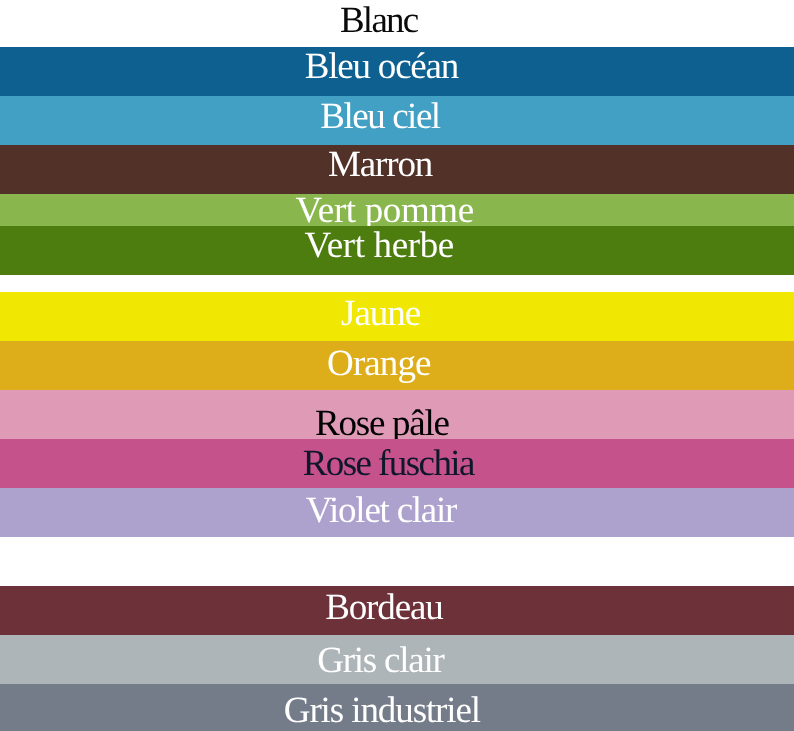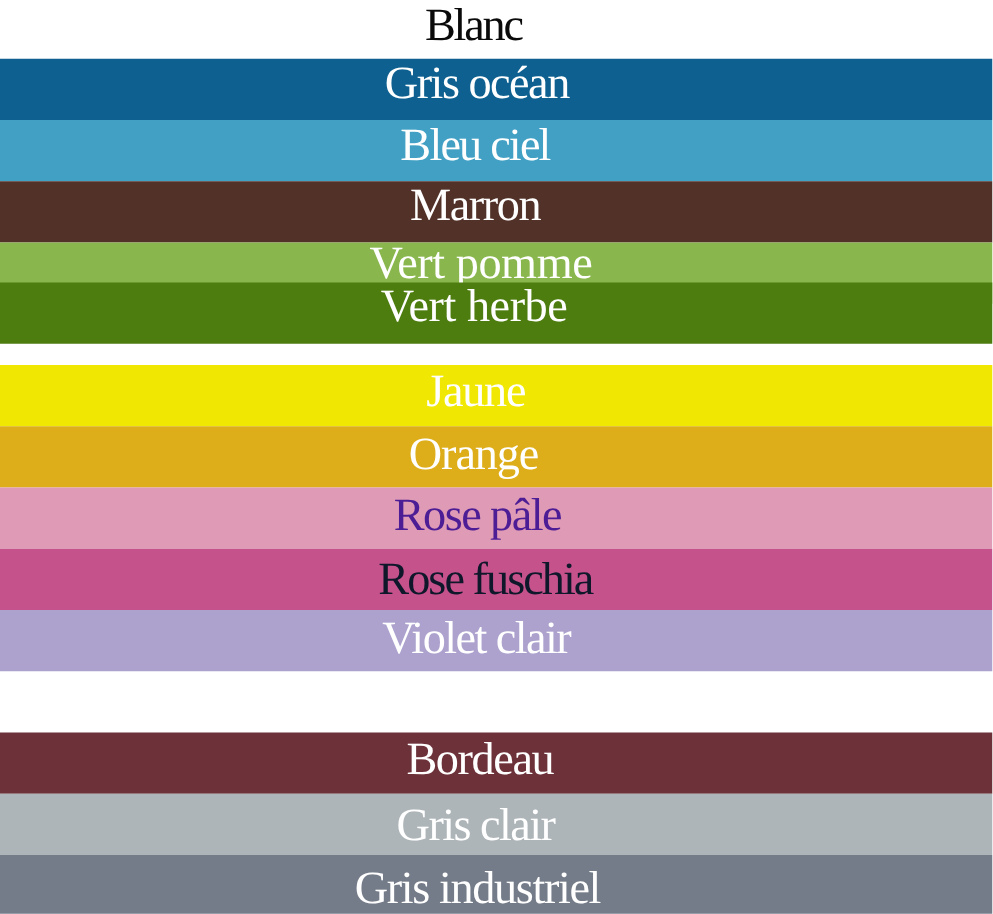--- a/index.html
+++ b/index.html
@@ -39,21 +39,21 @@
 </head>
 <body>
 
 <div class="swatch-chart">
 
   <div class="swatch-row" style="top: 0px; height: 47.1px; background-color: rgb(255, 255, 255);">
     <span class="swatch-label" style="letter-spacing: -1.75px; left: -3.3px; top: 2.4px; color: rgb(10, 10, 10);">Blanc</span>
   </div>
 
   <div class="swatch-row" style="top: 47.1px; height: 49px; background-color: rgb(13, 96, 143);">
-    <span class="swatch-label" style="letter-spacing: -1.2px; left: -0.6px; top: 0.93px; color: rgb(255, 255, 255);">Gris océan</span>
+    <span class="swatch-label" style="letter-spacing: -1.2px; left: -0.6px; top: 0.93px; color: rgb(255, 255, 255);">Bleu océan</span>
   </div>
 
   <div class="swatch-row" style="top: 96.1px; height: 49px; background-color: rgb(65, 160, 196);">
     <span class="swatch-label" style="letter-spacing: -1.46px; left: -2px; top: 1.55px; color: rgb(255, 255, 255);">Bleu ciel</span>
   </div>
 
   <div class="swatch-row" style="top: 145px; height: 49px; background-color: rgb(82, 49, 40);">
     <span class="swatch-label" style="letter-spacing: -1.12px; left: -1.9px; top: 1.14px; color: rgb(255, 255, 255);">Marron</span>
   </div>
 
@@ -67,21 +67,21 @@
 
   <div class="swatch-row" style="top: 291.9px; height: 49px; background-color: rgb(240, 232, 2);">
     <span class="swatch-label" style="letter-spacing: -1.03px; left: -1.4px; top: 3.36px; color: rgb(255, 255, 255);">Jaune</span>
   </div>
 
   <div class="swatch-row" style="top: 340.9px; height: 49px; background-color: rgb(221, 174, 26);">
     <span class="swatch-label" style="letter-spacing: -0.9px; left: -3.2px; top: 4.08px; color: rgb(255, 255, 255);">Orange</span>
   </div>
 
   <div class="swatch-row" style="top: 389.8px; height: 49px; background-color: rgb(223, 154, 181);">
-    <span class="swatch-label" style="letter-spacing: -1.24px; left: -0.1px; top: 4px; color: #4c1d95;">Rose pâle</span>
+    <span class="swatch-label" style="letter-spacing: -1.24px; left: -0.1px; top: 15px; color: #000000;">Rose pâle</span>
   </div>
 
   <div class="swatch-row" style="top: 438.8px; height: 49px; background-color: rgb(198, 82, 140);">
     <span class="swatch-label" style="letter-spacing: -1.57px; left: 6.3px; top: 5.87px; color: #0f172a;">Rose fuschia</span>
   </div>
 
   <div class="swatch-row" style="top: 487.7px; height: 49px; background-color: rgb(173, 162, 206);">
     <span class="swatch-label" style="letter-spacing: -1.24px; left: -1px; top: 4.33px; color: rgb(255, 255, 255);">Violet clair</span>
   </div>
 

